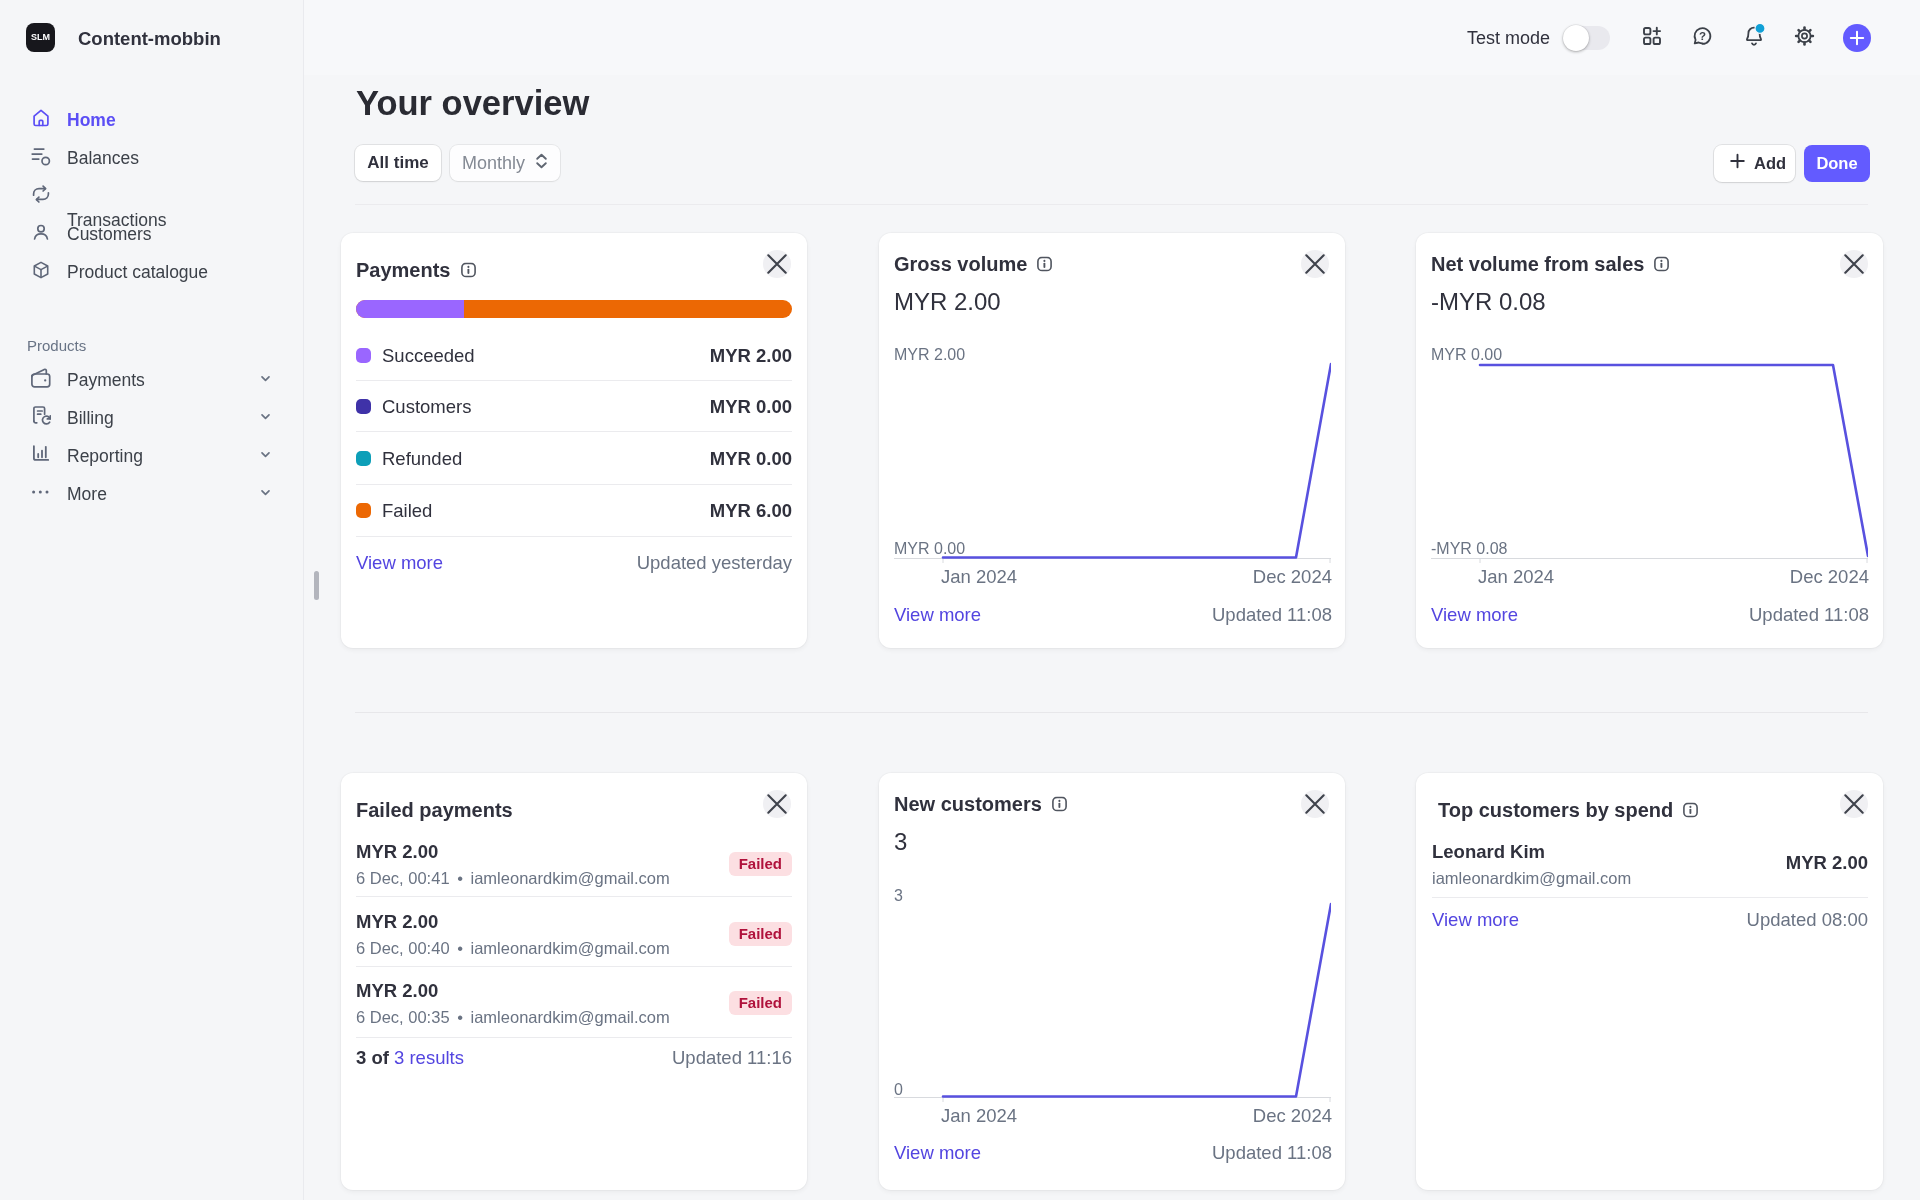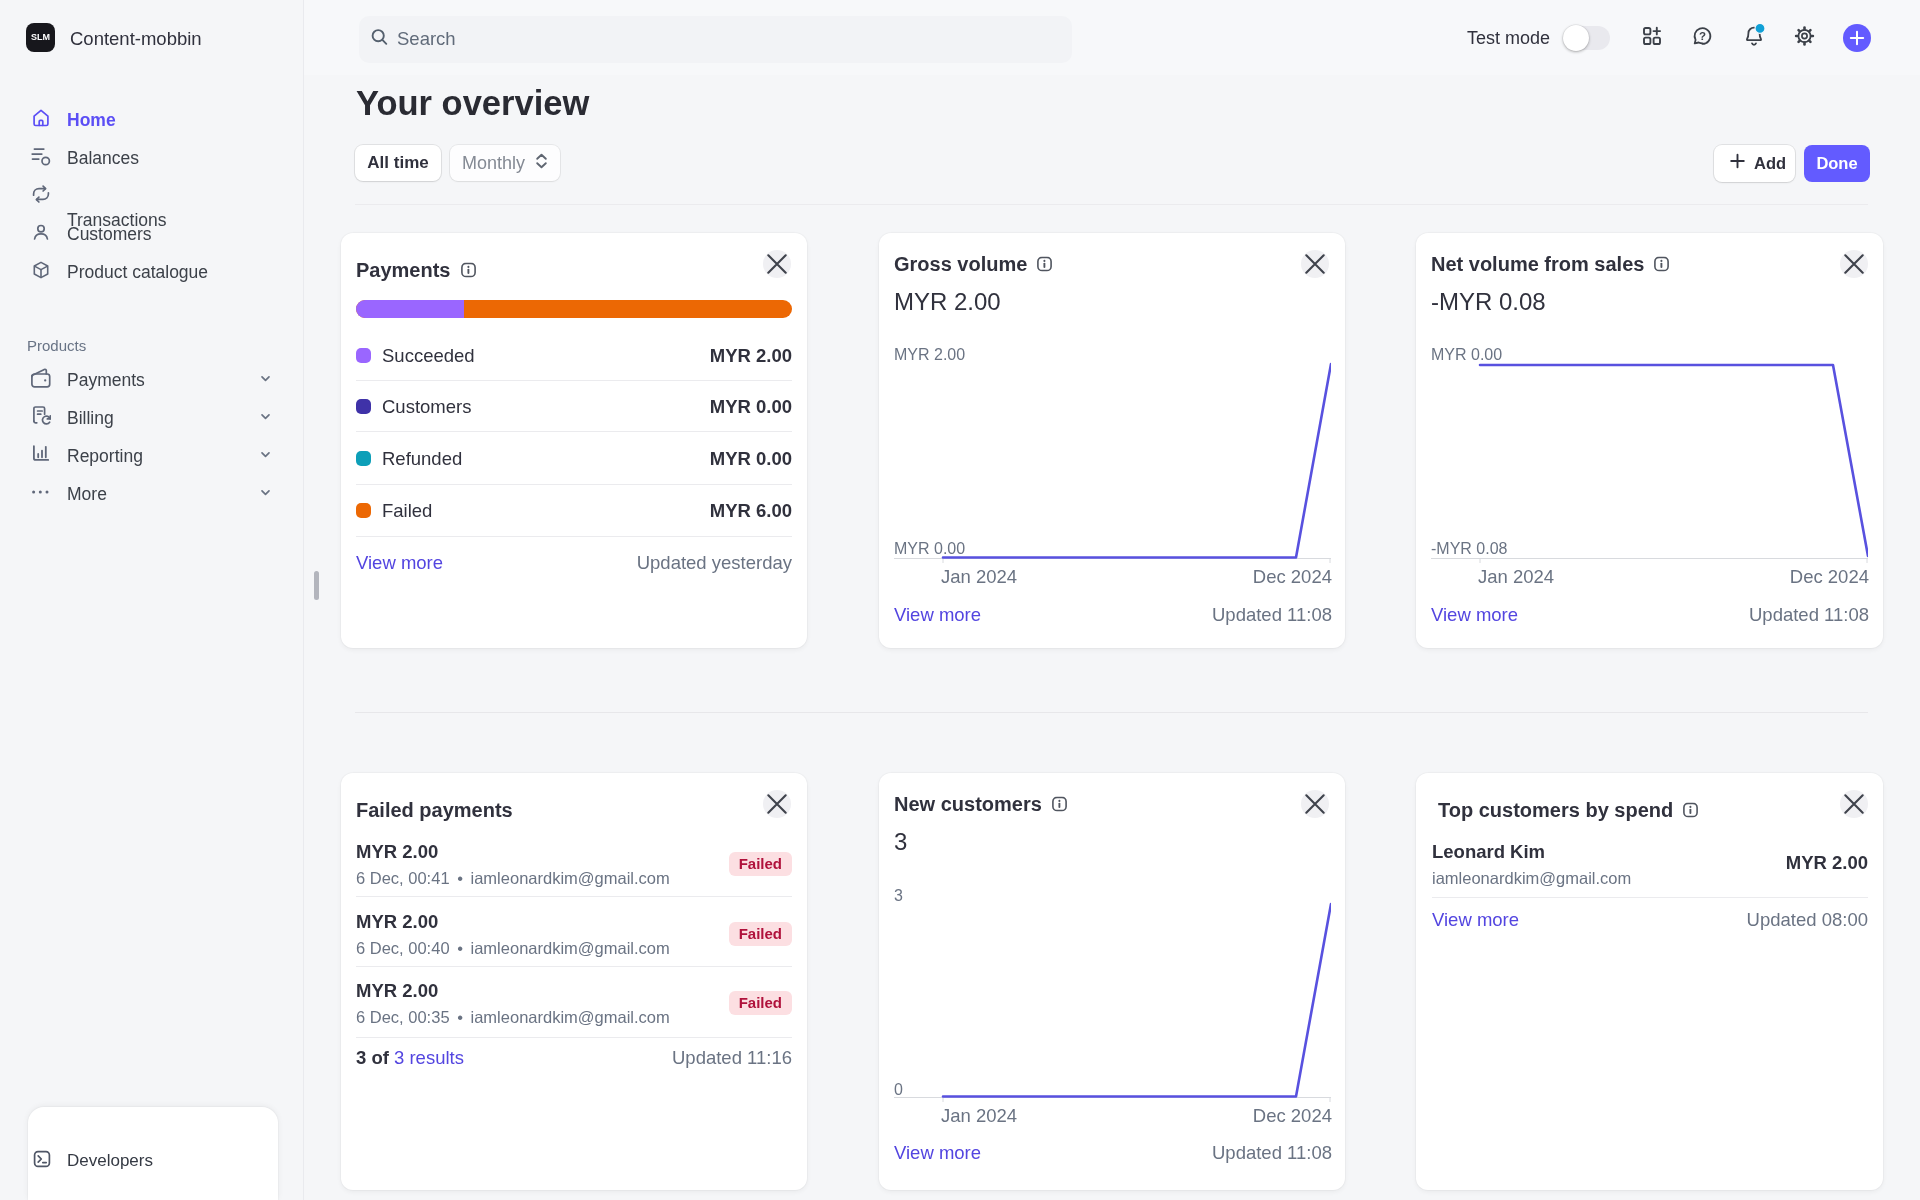--- a/index.html
+++ b/index.html
@@ -18,27 +18,20 @@
 .dot{position:absolute;width:15px;height:15px;border-radius:5px;}
 .navtext{font-size:17.5px;color:#3c4149;}
 .cardtitle{position:absolute;left:15px;transform:translateY(-50%);display:flex;align-items:center;gap:10px;white-space:nowrap;}
 .badge{position:absolute;right:15px;transform:translateY(-50%);background:#fcdfe2;color:#b0123c;font-size:15px;font-weight:bold;border-radius:6px;padding:4px 10px;line-height:16px;}
 .closex svg{display:block;}
 </style>
 </head>
 <body>
 
 <div id="topbar" class="abs" style="left:303px;top:0;width:1617px;height:75px;background:#f7f8fa;">
-  <div class="abs" style="left:56px;top:16px;width:713px;height:47px;border-radius:10px;background:#f2f3f6;">
-    <div class="abs cv" style="left:10px;top:23px;"><svg width="21" height="21" viewBox="0 0 21 21" fill="none" stroke="#55606e" stroke-width="1.9" stroke-linecap="round">
-          <circle cx="9.2" cy="9.2" r="5.6"></circle>
-          <path d="M13.4 13.4 17.3 17.3"></path>
-        </svg></div>
-    <div class="abs cv" style="left:38px;top:23px;font-size:18.5px;color:#616b7a;">Search</div>
-  </div>
   <div class="abs cv" style="left:1164px;top:38px;font-size:18px;color:#30313d;font-weight:500;">Test mode</div>
   <div class="abs" style="left:1261px;top:26px;width:46px;height:24px;border-radius:12px;background:#e9e9ee;"></div>
   <div class="abs" style="left:1260px;top:25px;width:26px;height:26px;border-radius:50%;background:#fff;box-shadow:0 1px 3px rgba(0,0,0,0.3),0 0 0 0.5px rgba(0,0,0,0.08);"></div>
 
   <div class="abs cv" style="left:1338px;top:38px;"><svg width="22" height="22" viewBox="0 0 22 22" fill="none" stroke="#3c4149" stroke-width="1.9" stroke-linejoin="round">
         <rect x="3" y="3" width="6.4" height="6.4" rx="1.6"></rect>
         <rect x="3" y="12.6" width="6.4" height="6.4" rx="1.6"></rect>
         <rect x="12.6" y="12.6" width="6.4" height="6.4" rx="1.6"></rect>
         <path d="M15.8 2.8v6.6M12.5 6.1h6.6" stroke-linecap="round"></path>
       </svg></div>
@@ -71,21 +64,21 @@
 
   <div class="abs" style="left:1540px;top:24px;width:28px;height:28px;border-radius:50%;background:#635bff;">
     <svg width="28" height="28" viewBox="0 0 28 28" fill="none" stroke="#fff" stroke-width="2" stroke-linecap="round">
         <path d="M14 7.8v12.4M7.8 14h12.4"></path>
       </svg>
   </div>
 </div>
 
 <div id="sidebar" class="abs" style="left:0;top:0;width:303px;height:1200px;background:#f5f6f8;border-right:1px solid #e9eaee;">
   <div class="abs" style="left:26px;top:23px;width:29px;height:29px;background:#17171c;border-radius:8px;color:#fff;font-size:9px;font-weight:bold;text-align:center;line-height:29px;letter-spacing:0px;">SLM</div>
-  <div class="abs cv" style="left:70px;top:39px;font-size:18.5px;font-weight:normal;">Content-mobbin</div>
+  <div class="abs cv" style="left:78px;top:39px;font-size:18.5px;font-weight:bold;">Content-mobbin</div>
 
   <div class="abs cv" style="left:31px;top:120px;"><svg width="20" height="20" viewBox="0 0 20 20" fill="none" stroke="#5b4ef5" stroke-width="1.7" stroke-linejoin="round" stroke-linecap="round">
         <path d="M10 2.3 3.1 8.1V16a1.5 1.5 0 0 0 1.5 1.5h10.8A1.5 1.5 0 0 0 16.9 16V8.1Z"></path>
         <path d="M8.2 17.3v-3.9c0-.6.4-1 1-1h1.6c.6 0 1 .4 1 1v3.9" fill="none"></path>
       </svg></div>
   <div class="abs cv" style="left:67px;top:120px;font-size:17.5px;color:#5b4ef5;font-weight:bold;">Home</div>
 
   <div class="abs cv" style="left:31px;top:158px;"><svg width="20" height="20" viewBox="0 0 20 20" fill="none" stroke="#5f6779" stroke-width="1.7" stroke-linecap="round">
         <path d="M3.4 3.1h9.4"></path>
         <path d="M1.2 8.1h9.6"></path>
@@ -158,28 +151,20 @@
       </svg></div>
   <div class="abs cv" style="left:259px;top:456px;"><svg width="13" height="13" viewBox="0 0 13 13" fill="none" stroke="#6a7383" stroke-width="1.7" stroke-linecap="round" stroke-linejoin="round">
         <path d="M3 4.8l3.5 3.5L10 4.8"></path>
       </svg></div>
   <div class="abs cv" style="left:259px;top:494px;"><svg width="13" height="13" viewBox="0 0 13 13" fill="none" stroke="#6a7383" stroke-width="1.7" stroke-linecap="round" stroke-linejoin="round">
         <path d="M3 4.8l3.5 3.5L10 4.8"></path>
       </svg></div>
 
   <div class="abs" style="left:314px;top:571px;width:5px;height:29px;border-radius:2.5px;background:#b3b5bd;"></div>
 
-  <div class="abs" style="left:28px;top:1107px;width:250px;height:93px;background:#fff;border-radius:16px 16px 0 0;box-shadow:0 -1px 6px rgba(0,0,0,0.06),0 0 0 1px rgba(0,0,0,0.02);">
-    <div class="abs cv" style="left:4px;top:54px;"><svg width="20" height="20" viewBox="0 0 20 20" fill="none" stroke="#4f5666" stroke-width="1.7" stroke-linecap="round" stroke-linejoin="round">
-          <rect x="2.6" y="2.6" width="14.8" height="14.8" rx="3.4"></rect>
-          <path d="M6.2 6.8 9.3 10l-3.1 3.2"></path>
-          <path d="M10.8 13.6h3.4"></path>
-        </svg></div>
-    <div class="abs cv" style="left:39px;top:54px;font-size:17px;color:#353a44;">Developers</div>
-  </div>
 </div>
 
 <div id="main">
   <div class="abs cv" style="left:356px;top:103px;font-size:34.5px;font-weight:bold;color:#2a2b33;">Your overview</div>
 
   <div class="abs" style="left:355px;top:145px;width:86px;height:36px;background:#fff;border-radius:8px;box-shadow:0 0 0 1px rgba(0,0,0,0.08),0 1px 2px rgba(0,0,0,0.08);text-align:center;line-height:36px;font-size:17px;font-weight:bold;color:#30313d;">All time</div>
   <div class="abs" style="left:450px;top:145px;width:110px;height:36px;background:#fdfdfe;border-radius:8px;box-shadow:0 0 0 1px rgba(0,0,0,0.06),0 1px 2px rgba(0,0,0,0.05);">
     <span class="abs cv" style="left:12px;top:18px;font-size:18px;color:#848a94;">Monthly</span>
     <span class="abs cv" style="left:85px;top:18px;"><svg width="13" height="16" viewBox="0 0 13 16" fill="none" stroke="#5f6671" stroke-width="1.9" stroke-linecap="round" stroke-linejoin="round">
           <path d="M2.2 5.8 6.5 1.8 10.8 5.8"></path>

